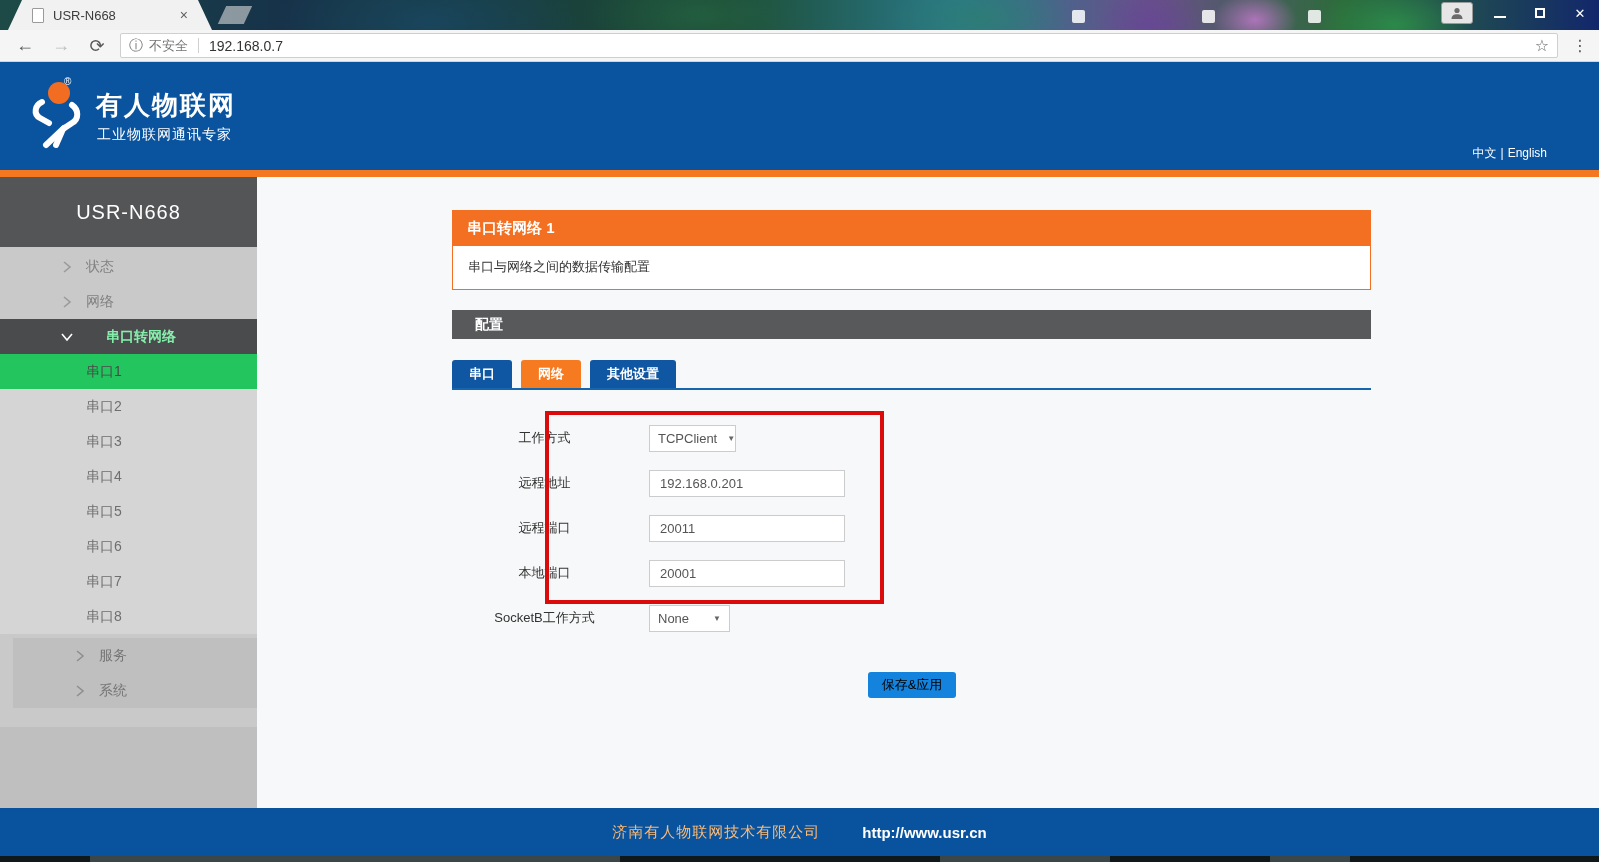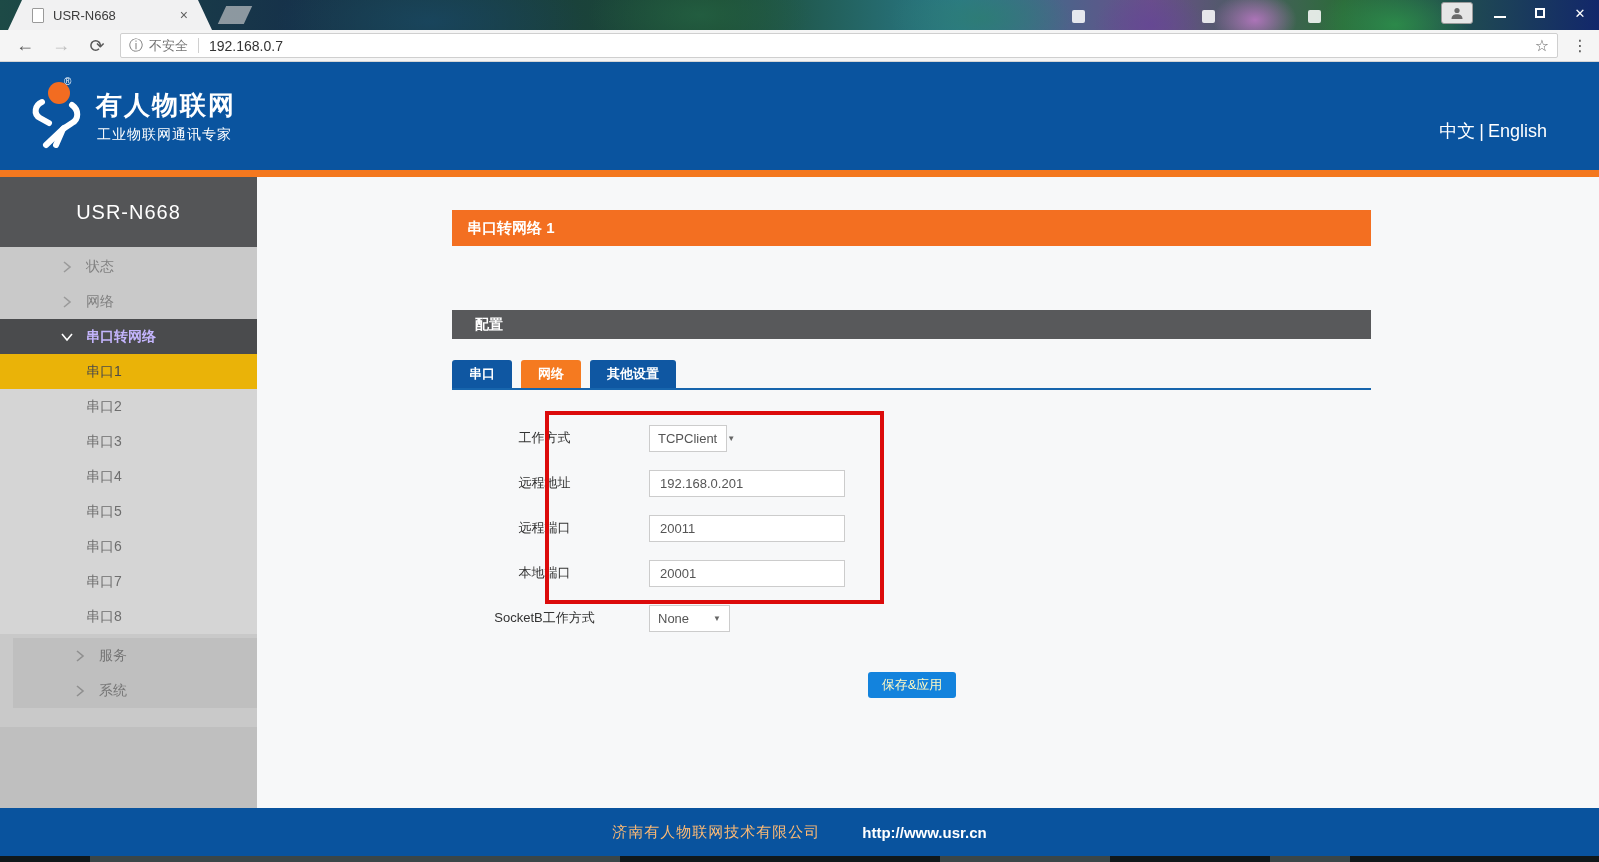--- a/index.html
+++ b/index.html
@@ -44,59 +44,59 @@
   .star-ico { font-size:16px; color:#6b6b6b; }
   .menu-dots { font-size:16px; color:#555; margin-left:14px; letter-spacing:0; }
 
   
   .site-header { position:absolute; left:0; top:62px; width:1599px; height:108px; background:#0a549f; }
   .logo-wrap { position:absolute; left:26px; top:18px; width:64px; height:72px; }
   .brand-reg { position:absolute; left:64px; top:14px; color:#fff; font-size:10px; }
   .brand-title { position:absolute; left:96px; top:26px; color:#fff; font-size:26px; font-weight:bold; letter-spacing:2px;font-family:Liberation Serif, serif; }
   .brand-subtitle { position:absolute; left:97px; top:64px; color:#fff; font-size:14px; letter-spacing:1px; }
   .slogan { position:absolute; right:52px; top:28px; color:#fff; font-size:27px; letter-spacing:9px; white-space:nowrap; }
-  .lang-switch { position:absolute; right:52px; top:57px; color:#fff; font-size:18px; }
+  .lang-switch { position:absolute; right:52px; top:83px; color:#fff; font-size:12px; }
   .lang-switch span { margin-left:4px; }
   .orange-line { position:absolute; left:0; top:170px; width:1599px; height:7px; background:#f4781f; }
 
   
   .sidebar { position:absolute; left:0; top:177px; width:257px; height:631px; background:#c9c9c9; }
   .side-head { height:70px; background:#545557; color:#fff; font-size:20px; display:flex; align-items:center; justify-content:center; letter-spacing:1px; }
   .side-nav { padding-top:2px; }
   .nav-row { height:35px; display:flex; align-items:center; font-size:14px; cursor:default; }
   .nav-row .chev { width:14px; height:14px; margin-left:60px; margin-right:12px; flex:none; }
   .nav-top { color:#818181; background:#c9c9c9; }
-  .nav-active { background:#4a4b4d; color:#c4b5fd; font-weight:bold; }
+  .nav-active { background:#4a4b4d; color:#86efac; font-weight:bold;gap:20px; }
   .nav-sub { padding-left:86px; background:#d5d5d5; color:#6e6e6e; }
-  .nav-sub.current { background:#eab308; color:#4a4a4a; }
+  .nav-sub.current { background:#22c55e; color:#4a4a4a; }
   .nav-bottom { background:#bfbfbf; color:#767676;margin-left:13px; }
   .side-fill { position:absolute; left:0; bottom:0; width:257px; height:81px; background:#bfbfbf; }
 
   
   .content { position:absolute; left:257px; top:177px; width:1342px; height:631px; background:#f7f8f9; }
   .panel-title { position:absolute; left:195px; top:33px; width:919px; height:36px; background:#f36f21; color:#fff; font-size:15px; font-weight:bold; line-height:36px; padding-left:15px; }
   .panel-desc { position:absolute; left:195px; top:69px; width:919px; height:44px; background:#fff; border:1px solid #f36f21; border-top:none; color:#333; font-size:13px; line-height:42px; padding-left:15px; }
   .section-bar { position:absolute; left:195px; top:133px; width:919px; height:29px; background:#58595b; color:#fff; font-size:14px; font-weight:bold; line-height:29px; padding-left:23px; }
   .tabs { position:absolute; left:195px; top:183px; height:28px; display:flex; }
   .tab { height:28px; line-height:28px; padding:0 17px; margin-right:9px; background:#0f57a2; color:#fff; font-size:13px; font-weight:bold; border-radius:3px 3px 0 0; cursor:default; }
   .tab.active { background:#f57a20; }
   .tab-underline { position:absolute; left:195px; top:211px; width:919px; height:2px; background:#1765ad; }
 
   .form { position:absolute; left:195px; top:247px; }
   .form-row { display:flex; align-items:center; height:28px; margin-bottom:17px; }
   .form-label { width:185px; text-align:center; font-size:13px; color:#333; flex:none; }
   .ctrl { margin-left:12px; }
   .text-input { width:196px; height:27px; border:1px solid #ccc; background:#fff; font-size:13px; color:#555; padding-left:10px; font-family:"Liberation Sans","DejaVu Sans",sans-serif; }
   .select-box { height:27px; border:1px solid #ccc; background:#fff; display:flex; align-items:center; font-size:13px; color:#555; padding:0 8px; justify-content:space-between; cursor:default; }
   .select-box .arrow { font-size:8px; color:#666; margin-left:10px; }
-  .sel-work { width:78px; }
+  .sel-work { width:87px; }
   .sel-socketb { width:81px; }
 
   .red-annotation { position:absolute; left:288px; top:234px; width:339px; height:193px; border:4px solid #dc0b0b; pointer-events:none; }
-  .save-btn { position:absolute; left:611px; top:495px; width:88px; height:26px; background:#1383dd; border:none; border-radius:3px; color:#fef9c3; font-size:13px; cursor:pointer; font-family:"Liberation Sans","DejaVu Sans",sans-serif; }
+  .save-btn { position:absolute; left:611px; top:495px; width:88px; height:26px; background:#1383dd; border:none; border-radius:3px; color:#000000; font-size:13px; cursor:pointer; font-family:"Liberation Sans","DejaVu Sans",sans-serif; }
 
   
   .footer { position:absolute; left:0; top:808px; width:1599px; height:48px; background:#09539e; display:flex; align-items:center; justify-content:center; gap:42px; }
   .footer .company { color:#fdba74; font-size:15px; letter-spacing:1px; }
   .footer .website { color:#fff; font-size:15px; font-weight:bold; }
 
   .desktop-strip { position:absolute; left:0; top:856px; width:1599px; height:6px; background:#10181a; }
   .strip-seg { position:absolute; top:0; height:6px; background:#3a4648; }
 </style>
 </head>
@@ -217,20 +217,21 @@
             <polyline points="4,2 10,7 4,12" fill="none" stroke="#8f8f8f" stroke-width="1.6"></polyline>
           </svg>
         <span>系统</span>
       </div>
     </div>
     <div class="side-fill"></div>
   </div>
 
   <div class="content">
     <div class="panel-title">串口转网络 1</div>
+    <div class="panel-desc">串口与网络之间的数据传输配置</div>
     <div class="section-bar">配置</div>
 
     <div class="tabs">
       <div class="tab">串口</div>
       <div class="tab active">网络</div>
       <div class="tab">其他设置</div>
     </div>
     <div class="tab-underline"></div>
 
     <div class="form">

